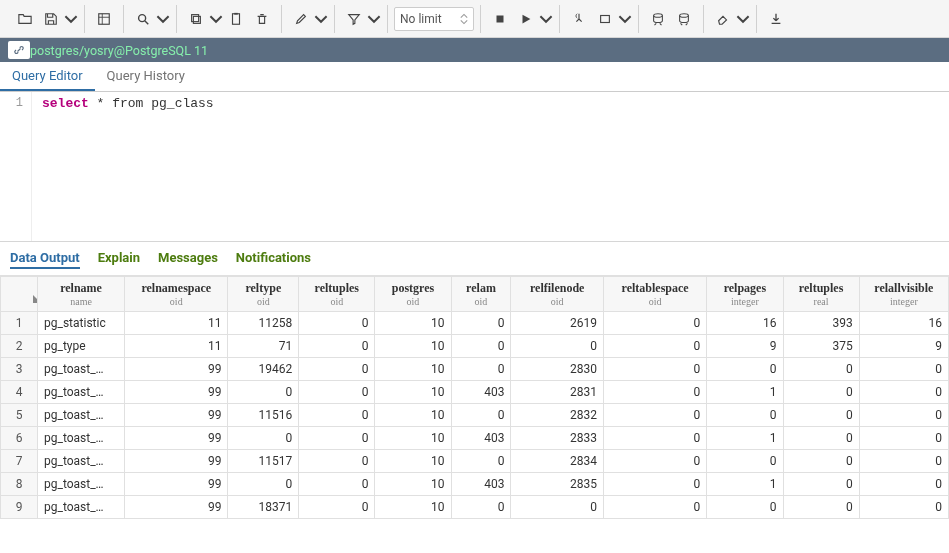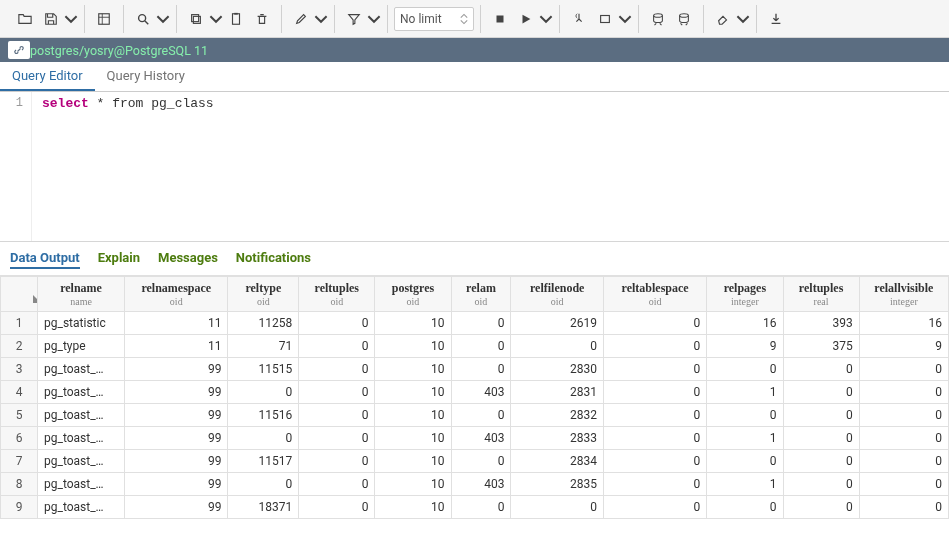--- a/index.html
+++ b/index.html
@@ -329,21 +329,21 @@
           <td class="num">0</td>
           <td class="num">0</td>
           <td class="num">9</td>
           <td class="num">375</td>
           <td class="num">9</td>
         </tr>
         <tr>
           <td class="rownum">3</td>
           <td>pg_toast_…</td>
           <td class="num">99</td>
-          <td class="num">11515</td>
+          <td class="num">19462</td>
           <td class="num">0</td>
           <td class="num">10</td>
           <td class="num">0</td>
           <td class="num">2830</td>
           <td class="num">0</td>
           <td class="num">0</td>
           <td class="num">0</td>
           <td class="num">0</td>
         </tr>
         <tr>

